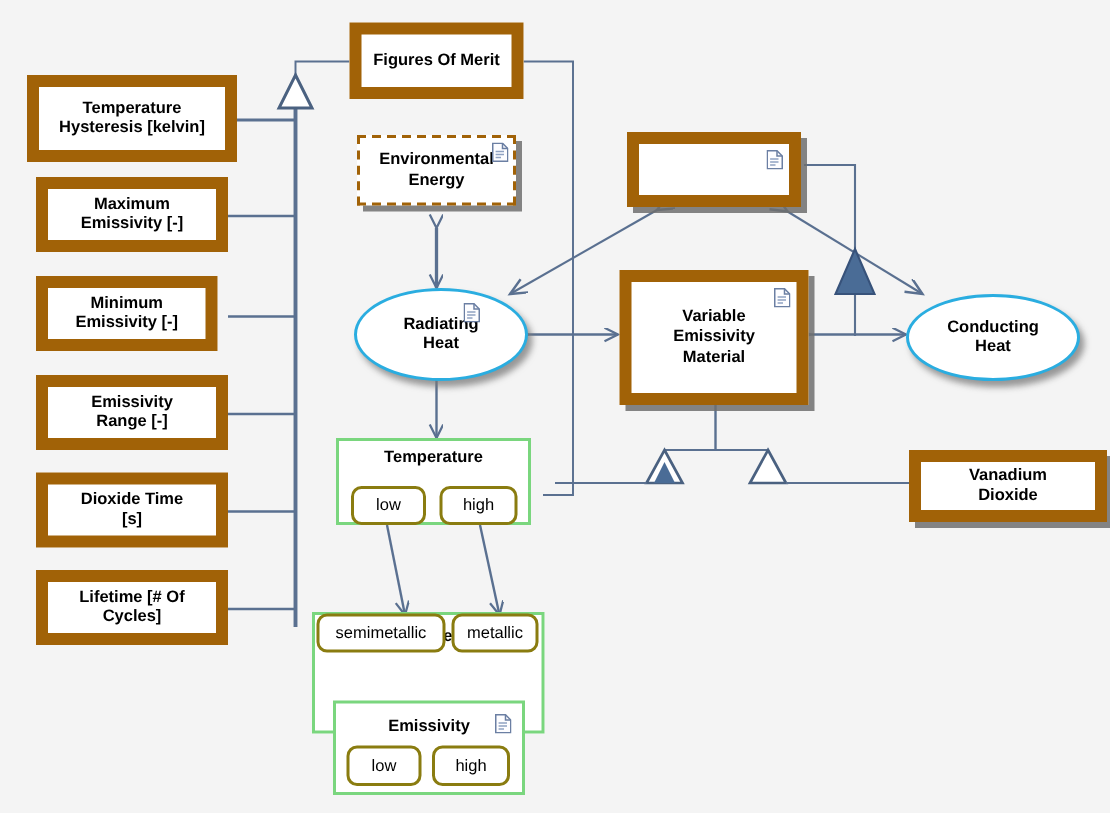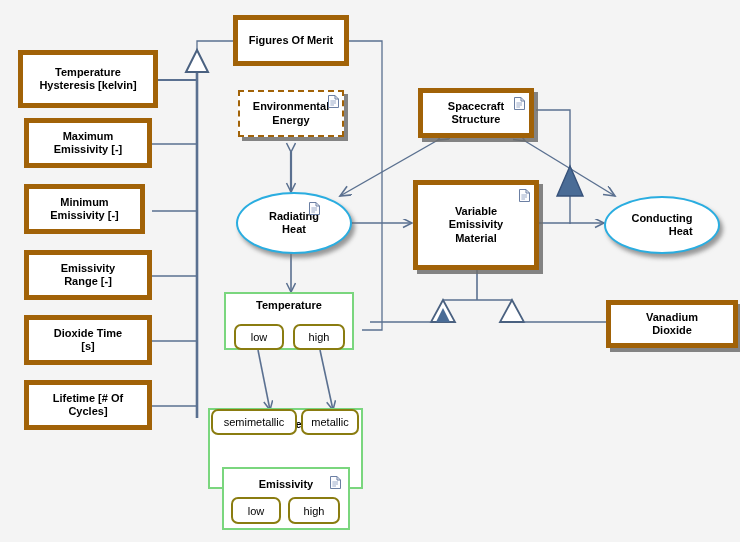--- a/index.html
+++ b/index.html
@@ -27,21 +27,21 @@
     position: absolute;
     box-sizing: border-box;
     display: flex;
     align-items: center;
     justify-content: center;
     text-align: center;
   }
   
   .block {
     background: #ffffff;
-    border: 5px solid #a16207;
+    border: 8px solid #a16207;
     color: #000000;
     font-weight: bold;
     font-size: 11px;
     line-height: 1.2;
     z-index: 5;
   }
   .block.shadowed {
     box-shadow: 4px 4px 0 0 rgba(110,110,110,0.85);
   }
   .block.dashed {
@@ -207,22 +207,20 @@
     <span class="nlabel" style="white-space:pre-line;">Environmental
 Energy</span>
     <svg class="doc-icon" style="right:3px; top:3px;" viewBox="0 0 11 13">
       <path d="M0.5,0.5 H7 L10.5,4 V12.5 H0.5 Z" fill="#fdfdff" stroke="#6b7fa3" stroke-width="1"></path>
       <path d="M7,0.5 V4 H10.5" fill="none" stroke="#6b7fa3" stroke-width="1"></path>
       <path d="M2.4,6 H8 M2.4,8 H8 M2.4,10 H6" stroke="#90a2c2" stroke-width="0.9"></path>
     </svg>
   </div>
 
   <div class="node block shadowed" style="left:418px; top:88px; width:116px; height:50px;">
-    <span class="nlabel" style="white-space:pre-line;">Spacecraft
-Structure</span>
     <svg class="doc-icon" style="right:4px; top:4px;" viewBox="0 0 11 13">
       <path d="M0.5,0.5 H7 L10.5,4 V12.5 H0.5 Z" fill="#fdfdff" stroke="#6b7fa3" stroke-width="1"></path>
       <path d="M7,0.5 V4 H10.5" fill="none" stroke="#6b7fa3" stroke-width="1"></path>
       <path d="M2.4,6 H8 M2.4,8 H8 M2.4,10 H6" stroke="#90a2c2" stroke-width="0.9"></path>
     </svg>
   </div>
 
   <div class="node block shadowed" style="left:413px; top:180px; width:126px; height:90px;">
     <span class="nlabel" style="white-space:pre-line;">Variable
 Emissivity
@@ -243,21 +241,21 @@
     <span class="nlabel" style="white-space:pre-line;">Radiating
 Heat</span>
     <svg class="doc-icon" style="right:30px; top:8px;" viewBox="0 0 11 13">
       <path d="M0.5,0.5 H7 L10.5,4 V12.5 H0.5 Z" fill="#fdfdff" stroke="#6b7fa3" stroke-width="1"></path>
       <path d="M7,0.5 V4 H10.5" fill="none" stroke="#6b7fa3" stroke-width="1"></path>
       <path d="M2.4,6 H8 M2.4,8 H8 M2.4,10 H6" stroke="#90a2c2" stroke-width="0.9"></path>
     </svg>
   </div>
 
   <div class="node ellipse" style="left:604px; top:196px; width:116px; height:58px;">
-    <span class="nlabel" style="white-space:pre-line;text-align:right;">Conducting
+    <span class="nlabel" style="white-space:pre-line;">Conducting
 Heat</span>
   </div>
 
   <div class="state-container" style="left:224px; top:292px; width:130px; height:58px;">
     <span class="state-title" style="top:5px;">Temperature</span>
   </div>
   <div class="state-box" style="left:234px; top:324px; width:50px; height:26px;">
     <span>low</span>
   </div>
   <div class="state-box" style="left:293px; top:324px; width:52px; height:26px;">

